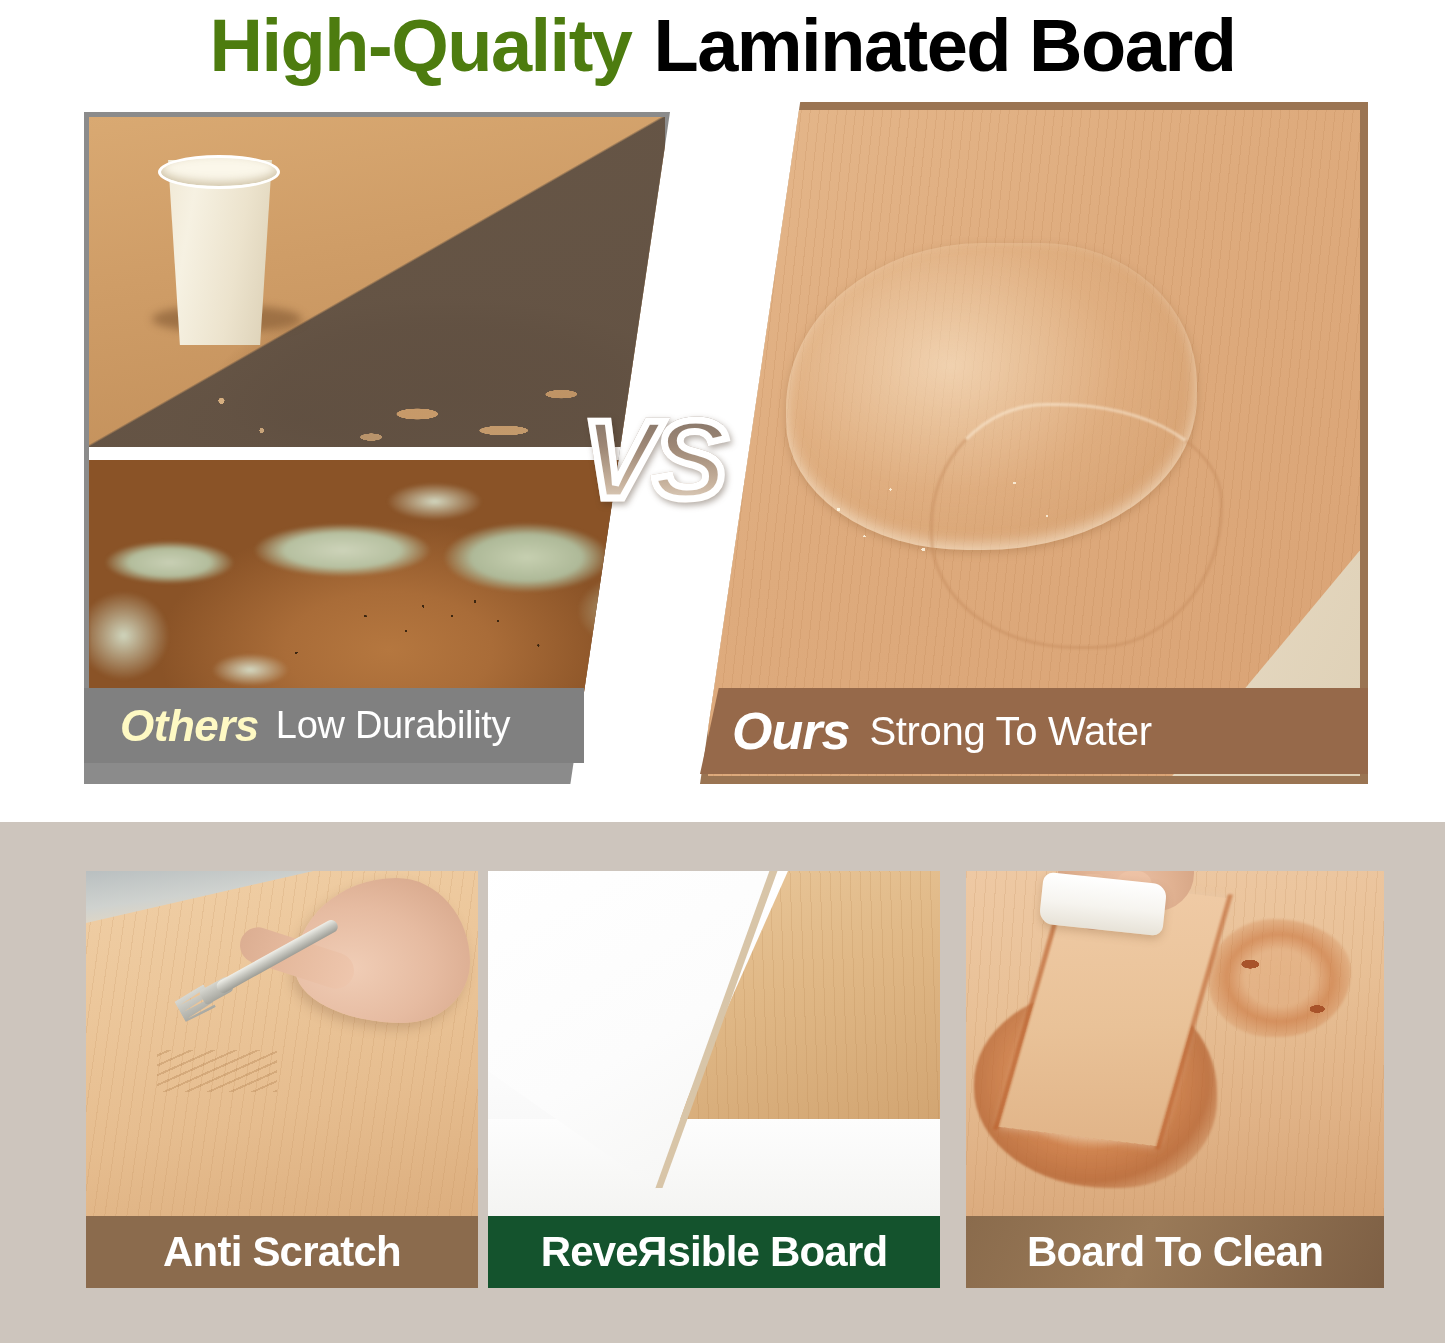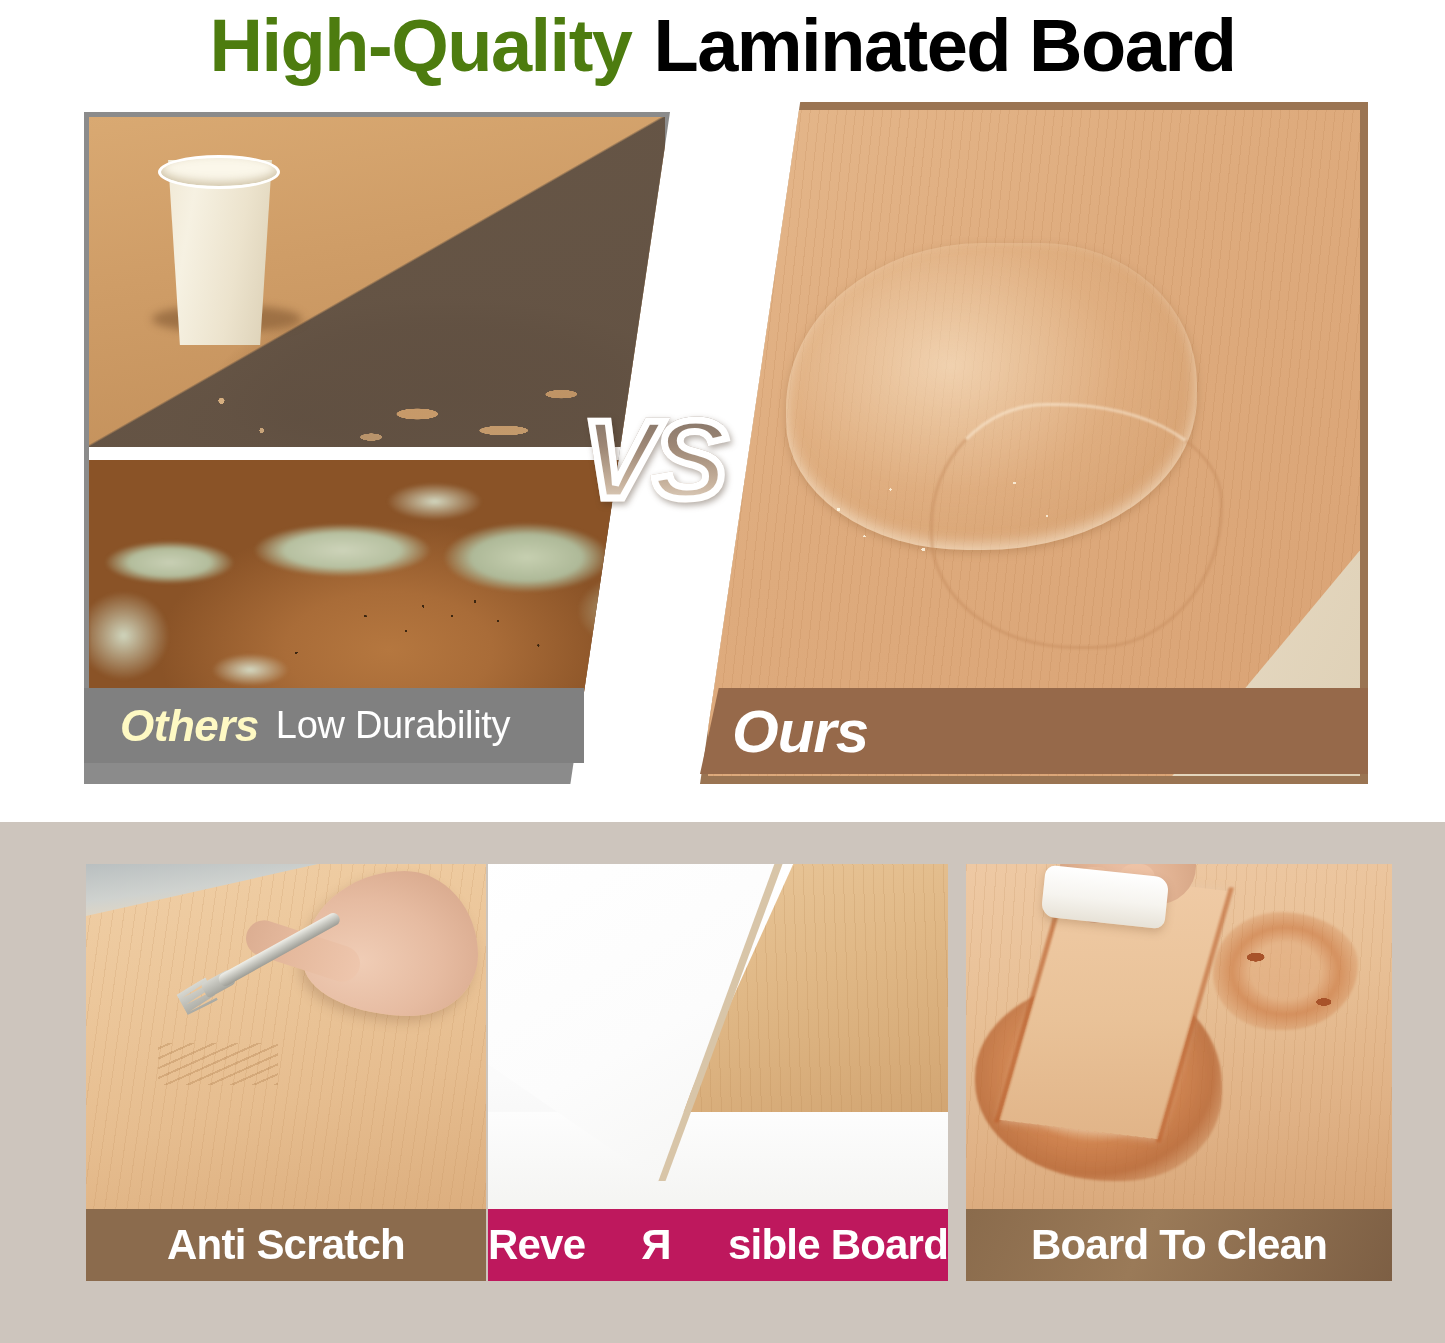--- a/index.html
+++ b/index.html
@@ -262,21 +262,21 @@
     background: #96694a;
     display: flex;
     align-items: center;
     padding-left: 32px;
     box-sizing: border-box;
     white-space: nowrap;
     clip-path: polygon(2.8% 0, 100% 0, 100% 100%, 0 100%);
   }
   .bar-ours .strong {
     color: #ffffff;
-    font-size: 60px;
+    font-size: 52px;
     font-weight: bold;
     font-style: italic;
     letter-spacing: -1px;
   }
   .bar-ours .light {
     color: #ffffff;
     font-size: 40px;
     font-weight: normal;
     margin-left: 20px;
     letter-spacing: -0.3px;
@@ -304,23 +304,22 @@
   
   .features {
     position: absolute;
     left: 0; top: 822px;
     width: 1445px;
     height: 521px;
     background: #cdc5bd;
   }
   .feature {
     position: absolute;
-    top: 42px;
+    top: 49px;
     height: 440px;
-    padding-left: 8px;
   }
   .f1 { left: 86px;  width: 392px; }
   .f2 { left: 488px; width: 452px; }
   .f3 { left: 966px; width: 418px; }
 
   .feature-photo {
     position: absolute;
     left: 0; top: 0; right: 0;
     height: 345px;
     overflow: hidden;
@@ -333,21 +332,21 @@
     display: flex;
     align-items: center;
     justify-content: center;
     color: #ffffff;
     font-size: 42px;
     font-weight: bold;
     letter-spacing: -0.8px;
     white-space: nowrap;
   }
   .lbl-a { background: #8b6b4d; }
-  .lbl-b { background: #be185d; justify-content: space-between; }
+  .lbl-b { background: #14532d; }
   .lbl-c { background: linear-gradient(115deg, #8a6b4c 0%, #9a7a58 42%, #7d5f44 100%); }
   .mirror-r { display: inline-block; transform: scaleX(-1); }
 
   
   .wood-light {
     position: absolute; inset: 0;
     background:
       linear-gradient(168deg, #f0cfa6 0%, #ecc79b 32%, #e6bd8f 66%, #dcae7e 100%);
   }
   .wood-light::after {
@@ -584,20 +583,21 @@
         <div class="wood-grain"></div>
       </div>
       <div class="water-pool"></div>
       <div class="water-edge"></div>
       <div class="water-droplets"></div>
     </div>
   </div>
 
   <div class="bar-ours">
     <span class="strong">Ours</span>
+    <span class="light">Strong To Water</span>
   </div>
 
   <div class="vs-badge">VS</div>
 
 </div>
 
 <div class="features">
 
   <div class="feature f1">
     <div class="feature-photo">

